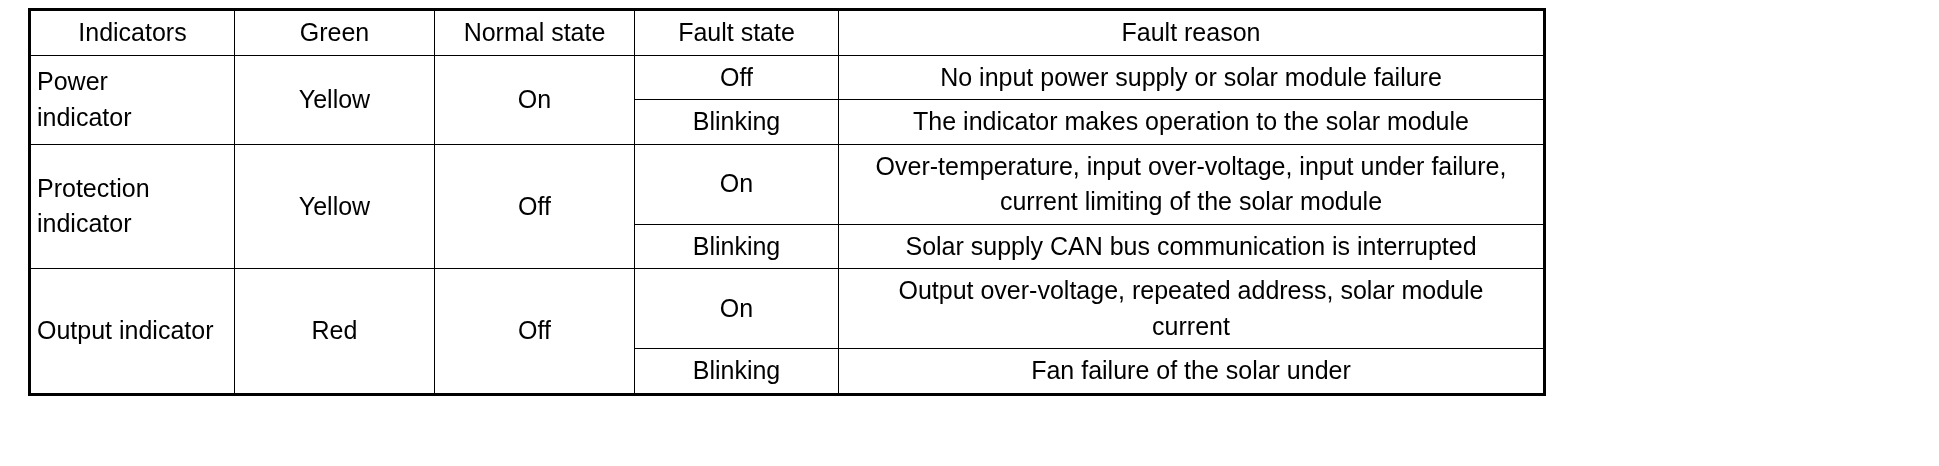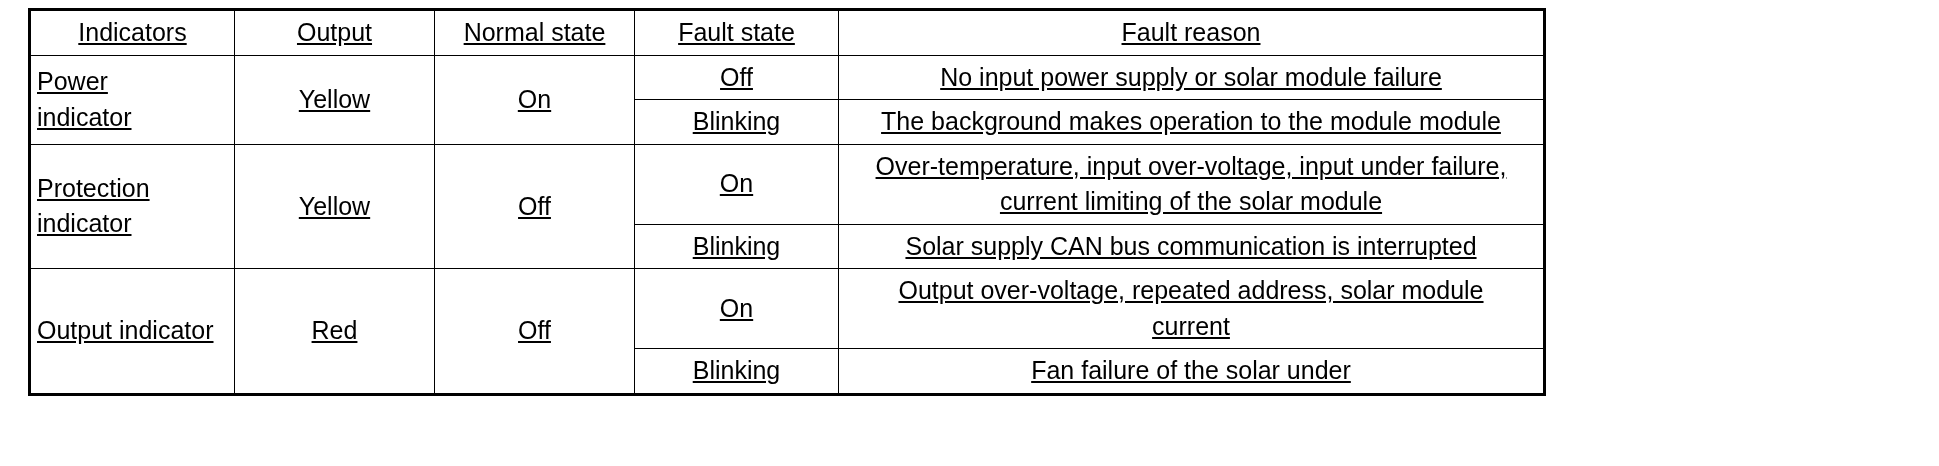--- a/index.html
+++ b/index.html
@@ -46,21 +46,20 @@
   table.indicator-table td,
   table.indicator-table th {
     border: 1.6px solid #000000;
     font-weight: normal;
     font-size: 25px;
     line-height: 1.42;
     color: #000000;
     padding: 4px 6px;
     vertical-align: middle;
     box-sizing: border-box;
-    text-decoration: underline;
   }
 
   
   table.indicator-table {
     border: 3px solid #000000;
   }
 
   th.head-cell {
     text-align: center;
     height: 44px;
@@ -116,21 +115,21 @@
       <colgroup>
         <col class="c-indicators">
         <col class="c-color">
         <col class="c-normal">
         <col class="c-fault-state">
         <col class="c-fault-reason">
       </colgroup>
       <thead>
         <tr class="r-h">
           <th class="head-cell">Indicators</th>
-          <th class="head-cell">Output</th>
+          <th class="head-cell">Green</th>
           <th class="head-cell">Normal state</th>
           <th class="head-cell">Fault state</th>
           <th class="head-cell">Fault reason</th>
         </tr>
       </thead>
       <tbody>
 
         <tr class="r-1">
           <td class="name-cell group-start" rowspan="2">
             <span class="two-line">
@@ -141,21 +140,21 @@
           <td class="center group-start" rowspan="2">Yellow</td>
           <td class="center group-start" rowspan="2">On</td>
           <td class="center group-start">Off</td>
           <td class="reason group-start">
             <span class="reason-line">No input power supply or solar module failure</span>
           </td>
         </tr>
         <tr class="r-2">
           <td class="center">Blinking</td>
           <td class="reason">
-            <span class="reason-line">The background makes operation to the module module</span>
+            <span class="reason-line">The indicator makes operation to the solar module</span>
           </td>
         </tr>
 
         <tr class="r-3">
           <td class="name-cell group-start" rowspan="2">
             <span class="two-line">
               <span class="ln">Protection</span>
               <span class="ln">indicator</span>
             </span>
           </td>

